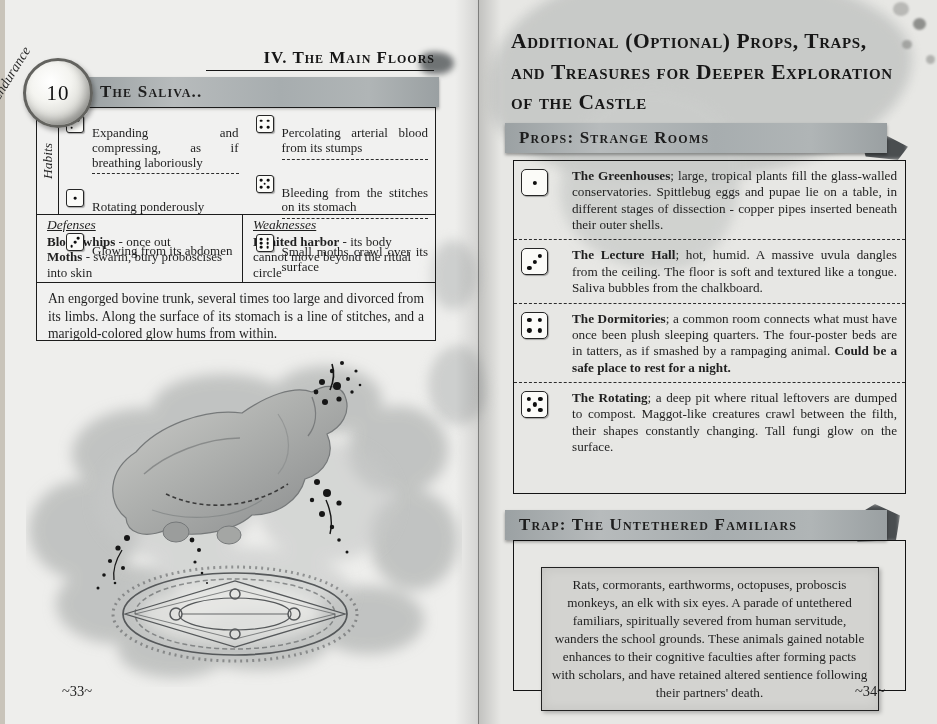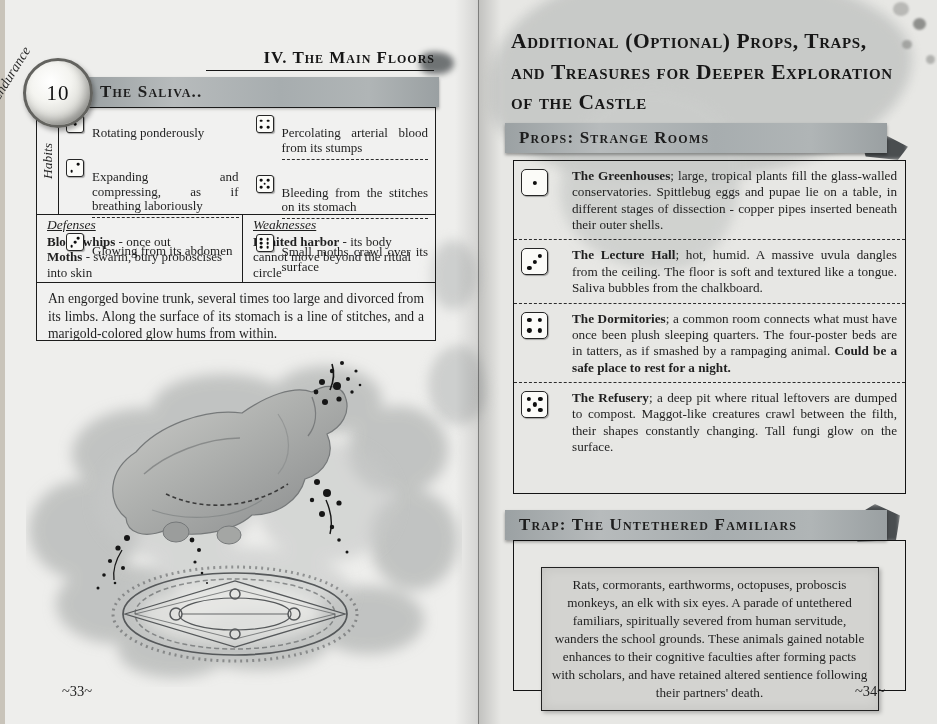--- a/index.html
+++ b/index.html
@@ -141,30 +141,30 @@
 
 <div class="statblock">
   <div class="habits-row">
     <div class="habits-gutter">
       <span class="habits-label">Habits</span>
     </div>
     <div class="hcols">
       <div class="hcol">
         <div class="habit sep">
           <span class="die die-sm">
-              <i style="left: 50%; top: 50%;"></i>
-            </span>
-          <p class="txt" style="border-bottom:none">Rotating ponderously</p>
-        </div>
-        <div class="habit sep">
-          <span class="die die-sm">
               <i style="left: 71%; top: 28%;"></i>
               <i style="left: 29%; top: 72%;"></i>
             </span>
           <p class="txt">Expanding and compressing, as if breathing laboriously</p>
+        </div>
+        <div class="habit sep">
+          <span class="die die-sm">
+              <i style="left: 50%; top: 50%;"></i>
+            </span>
+          <p class="txt" style="border-bottom:none">Rotating ponderously</p>
         </div>
         <div class="habit">
           <span class="die die-sm">
               <i style="left: 71%; top: 26%;"></i>
               <i style="left: 50%; top: 50%;"></i>
               <i style="left: 29%; top: 74%;"></i>
             </span>
           <p class="txt">Glowing from its abdomen</p>
         </div>
       </div>
@@ -362,21 +362,21 @@
     <p class="prop-text"><b>The Dormitories</b><span>; a common room connects what must have once been plush sleeping quarters. The four-poster beds are in tatters, as if smashed by a rampaging animal. </span><b>Could be a safe place to rest for a night.</b></p>
   </div>
   <div class="prop-entry">
     <span class="die die-lg">
         <i style="left: 27%; top: 27%;"></i>
         <i style="left: 73%; top: 27%;"></i>
         <i style="left: 50%; top: 50%;"></i>
         <i style="left: 27%; top: 73%;"></i>
         <i style="left: 73%; top: 73%;"></i>
       </span>
-    <p class="prop-text"><b>The Refusery</b><span>; a deep pit where ritual leftovers are dumped to compost. Maggot-like creatures crawl between the filth, their shapes constantly changing. Tall fungi glow on the surface.</span></p>
+    <p class="prop-text"><b>The Rotating</b><span>; a deep pit where ritual leftovers are dumped to compost. Maggot-like creatures crawl between the filth, their shapes constantly changing. Tall fungi glow on the surface.</span></p>
   </div>
 
 </div>
 
 <div class="banner banner-trap">
   <span class="banner-text">Trap: The Untethered Familiars</span>
 </div>
 
 <div class="trap-box">
   <div class="trap-inner">Rats, cormorants, earthworms, octopuses, proboscis monkeys, an elk with six eyes. A parade of untethered familiars, spiritually severed from human servitude, wanders the school grounds. These animals gained notable enhances to their cognitive faculties after forming pacts with scholars, and have retained altered sentience following their partners' death.</div>

